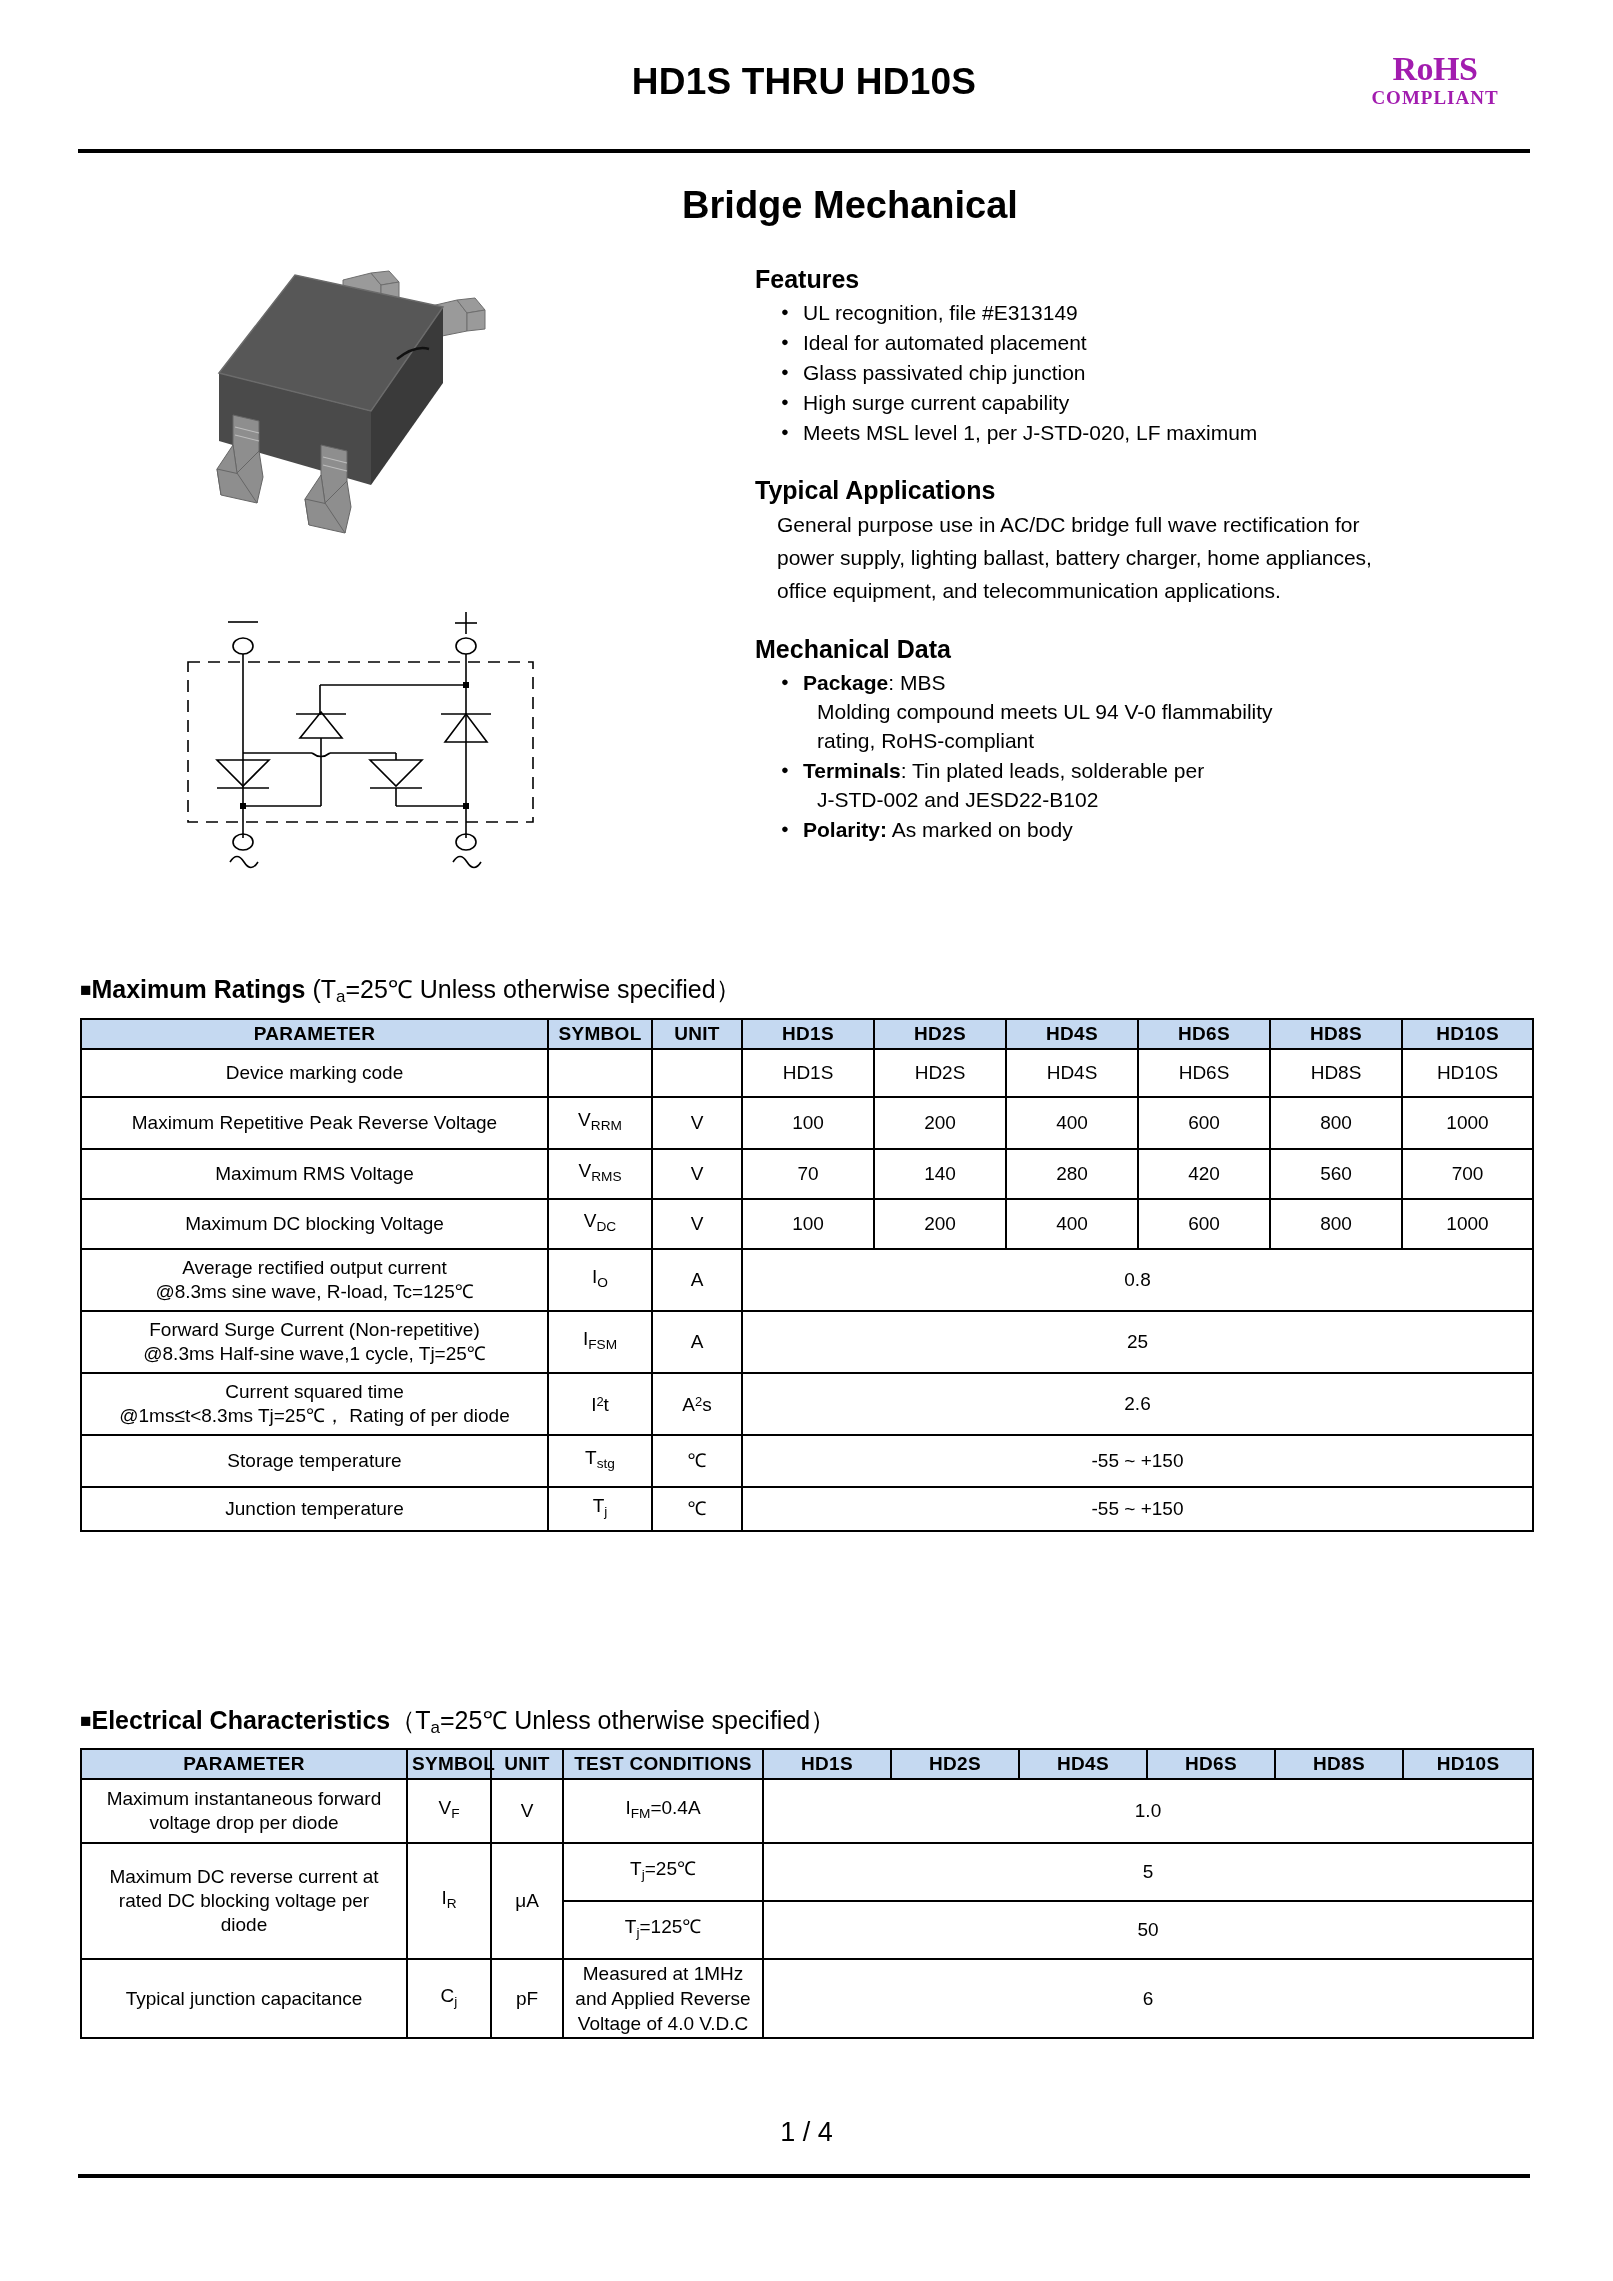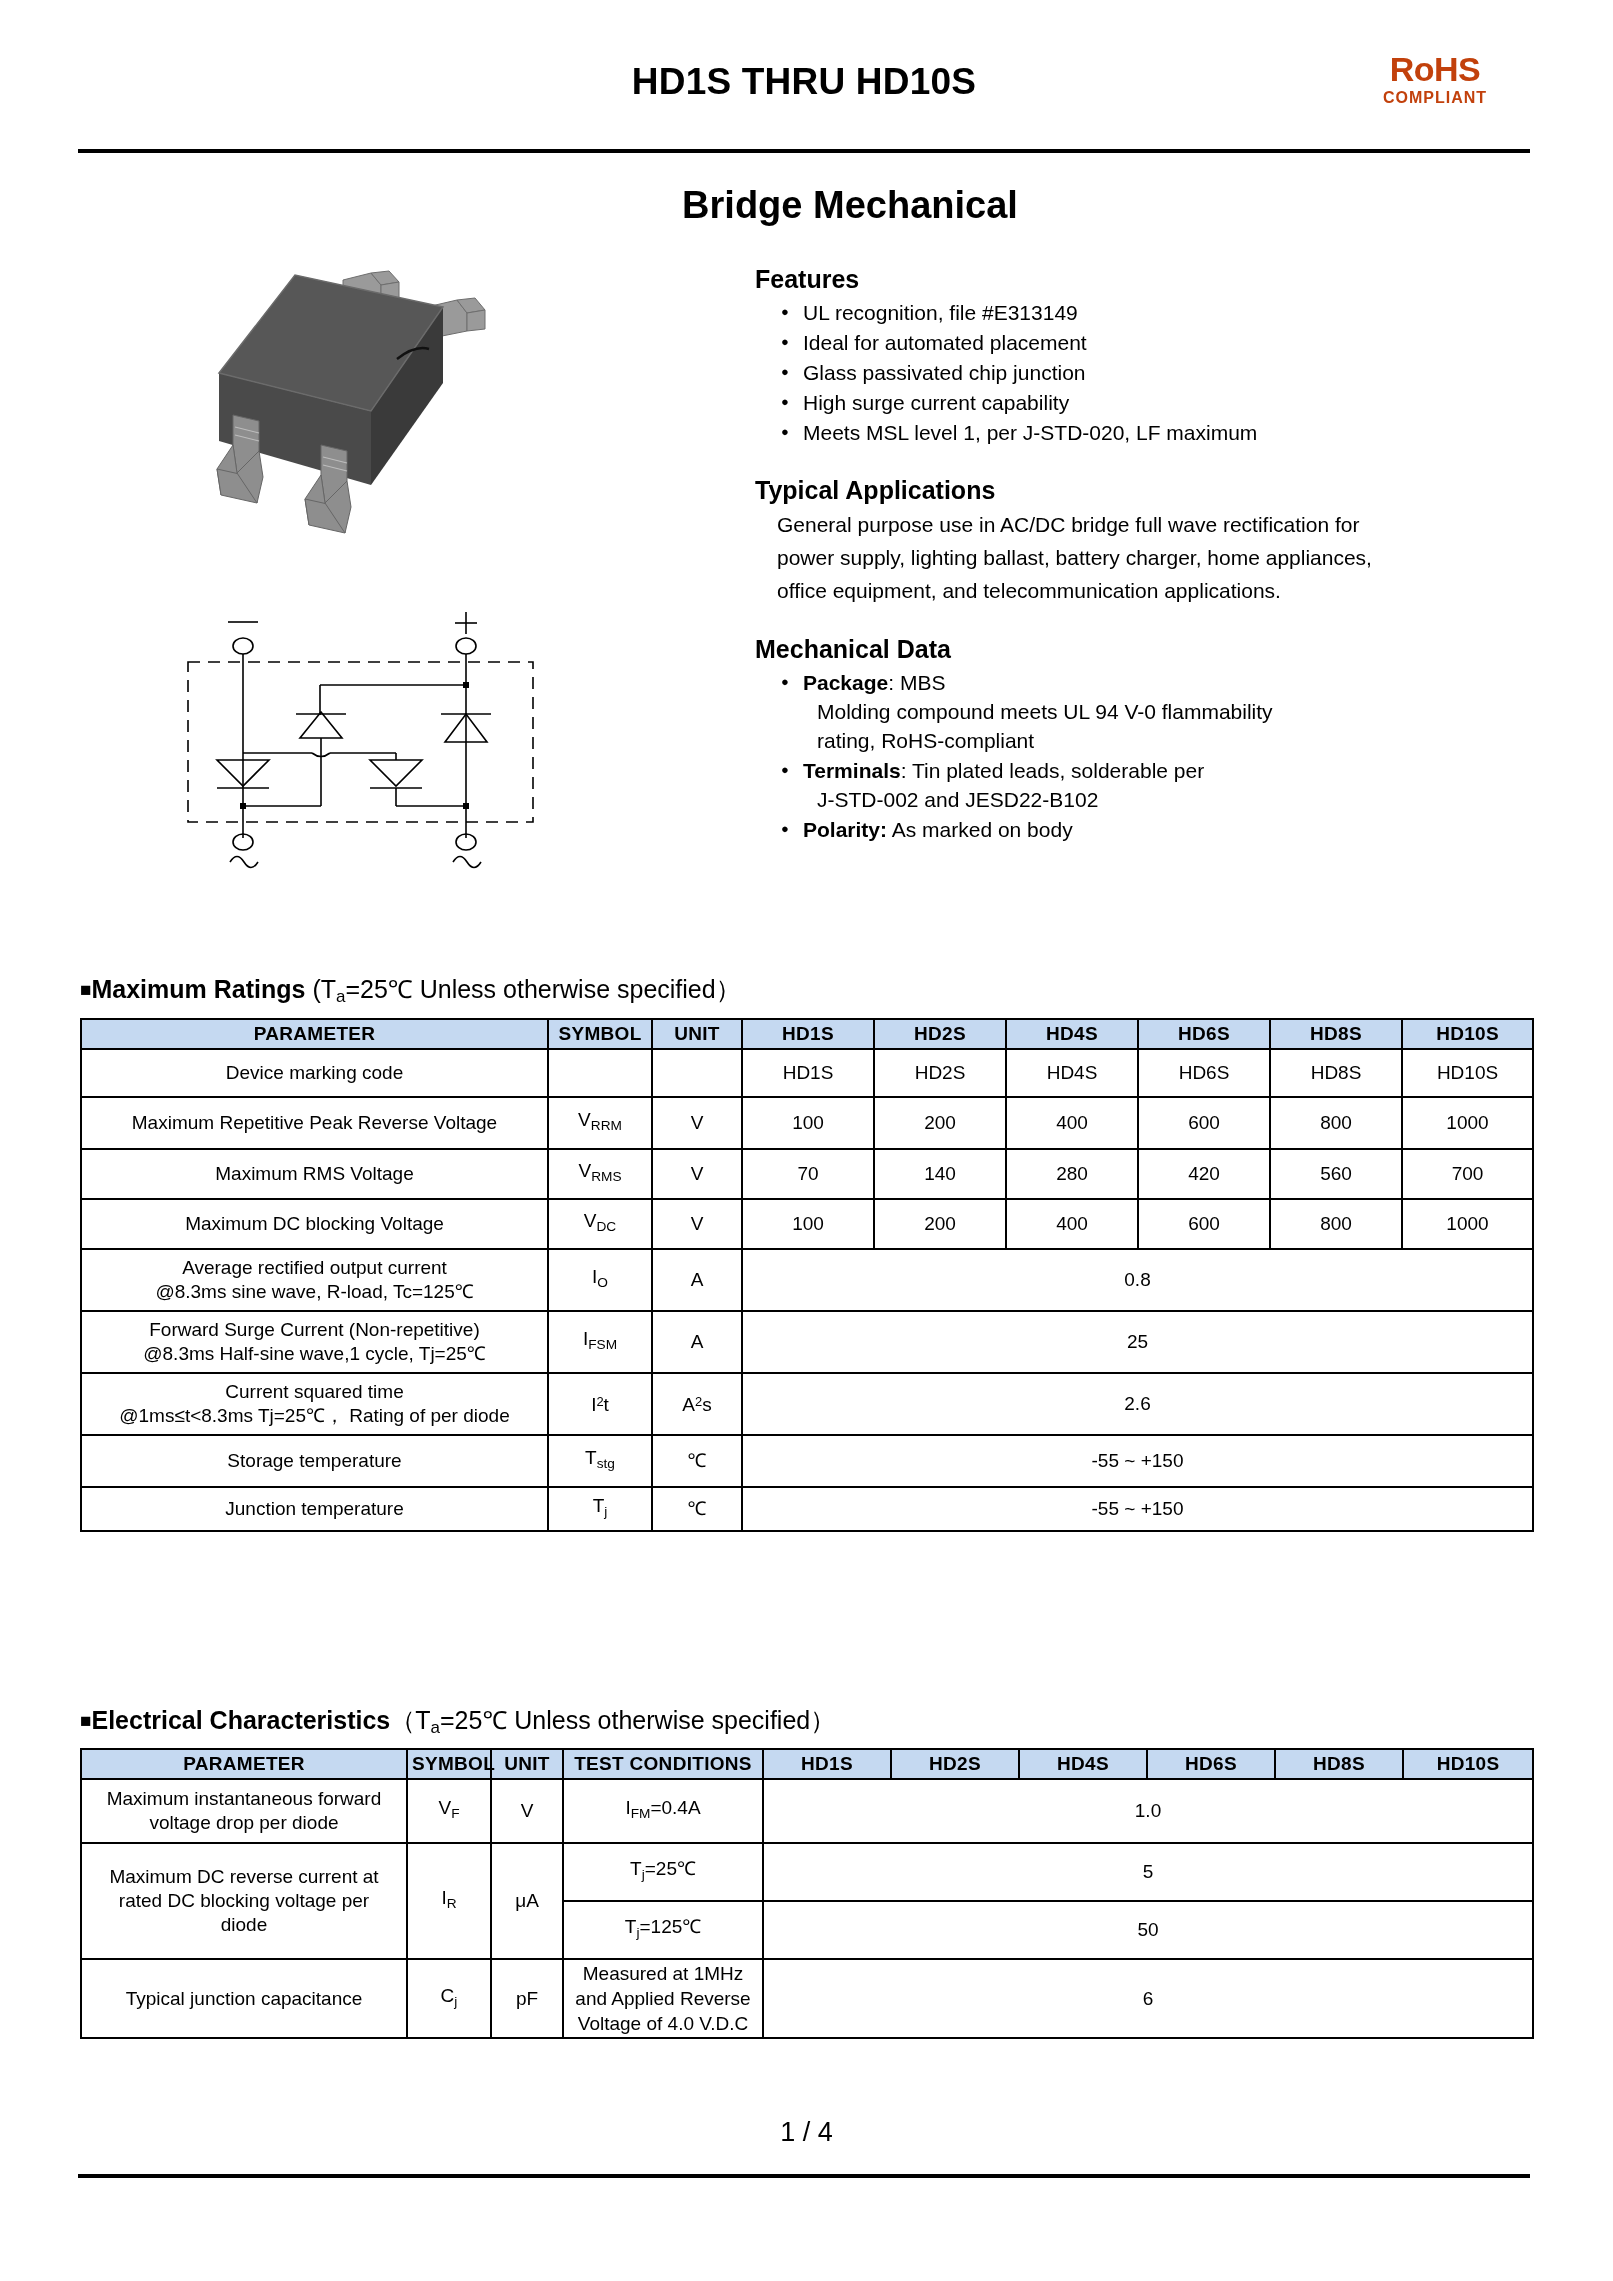--- a/index.html
+++ b/index.html
@@ -44,21 +44,21 @@
     text-align: center;
     width: 190px;
   }
   .rohs-main {
     font-size: 34px;
     font-weight: bold;
     line-height: 38px;
     letter-spacing: -0.5px;
   }
   .rohs-sub {
-    font-size: 16px;
+    font-size: 19px;
     font-weight: bold;
     letter-spacing: 1px;
     line-height: 20px;
     text-align: center;
   }
   .header-rule {
     position: absolute;
     left: 78px; top: 149px;
     width: 1452px;
     height: 4px;
@@ -190,21 +190,21 @@
     background: #000;
   }
 </style>
 </head>
 <body>
 
 <div class="page">
 
   <div class="header">
     <div class="header-title">HD1S THRU HD10S</div>
-    <div class="rohs-block" style="color: #c2410c;">
+    <div class="rohs-block" style="color: #a21caf; font-family: Liberation Serif, serif;">
       <div class="rohs-main">RoHS</div>
       <div class="rohs-sub">COMPLIANT</div>
     </div>
   </div>
   <div class="header-rule"></div>
 
   <div class="main-title">Bridge Mechanical</div>
 
   <div class="package-img">
     <svg width="340" height="290" viewBox="0 0 340 290">

